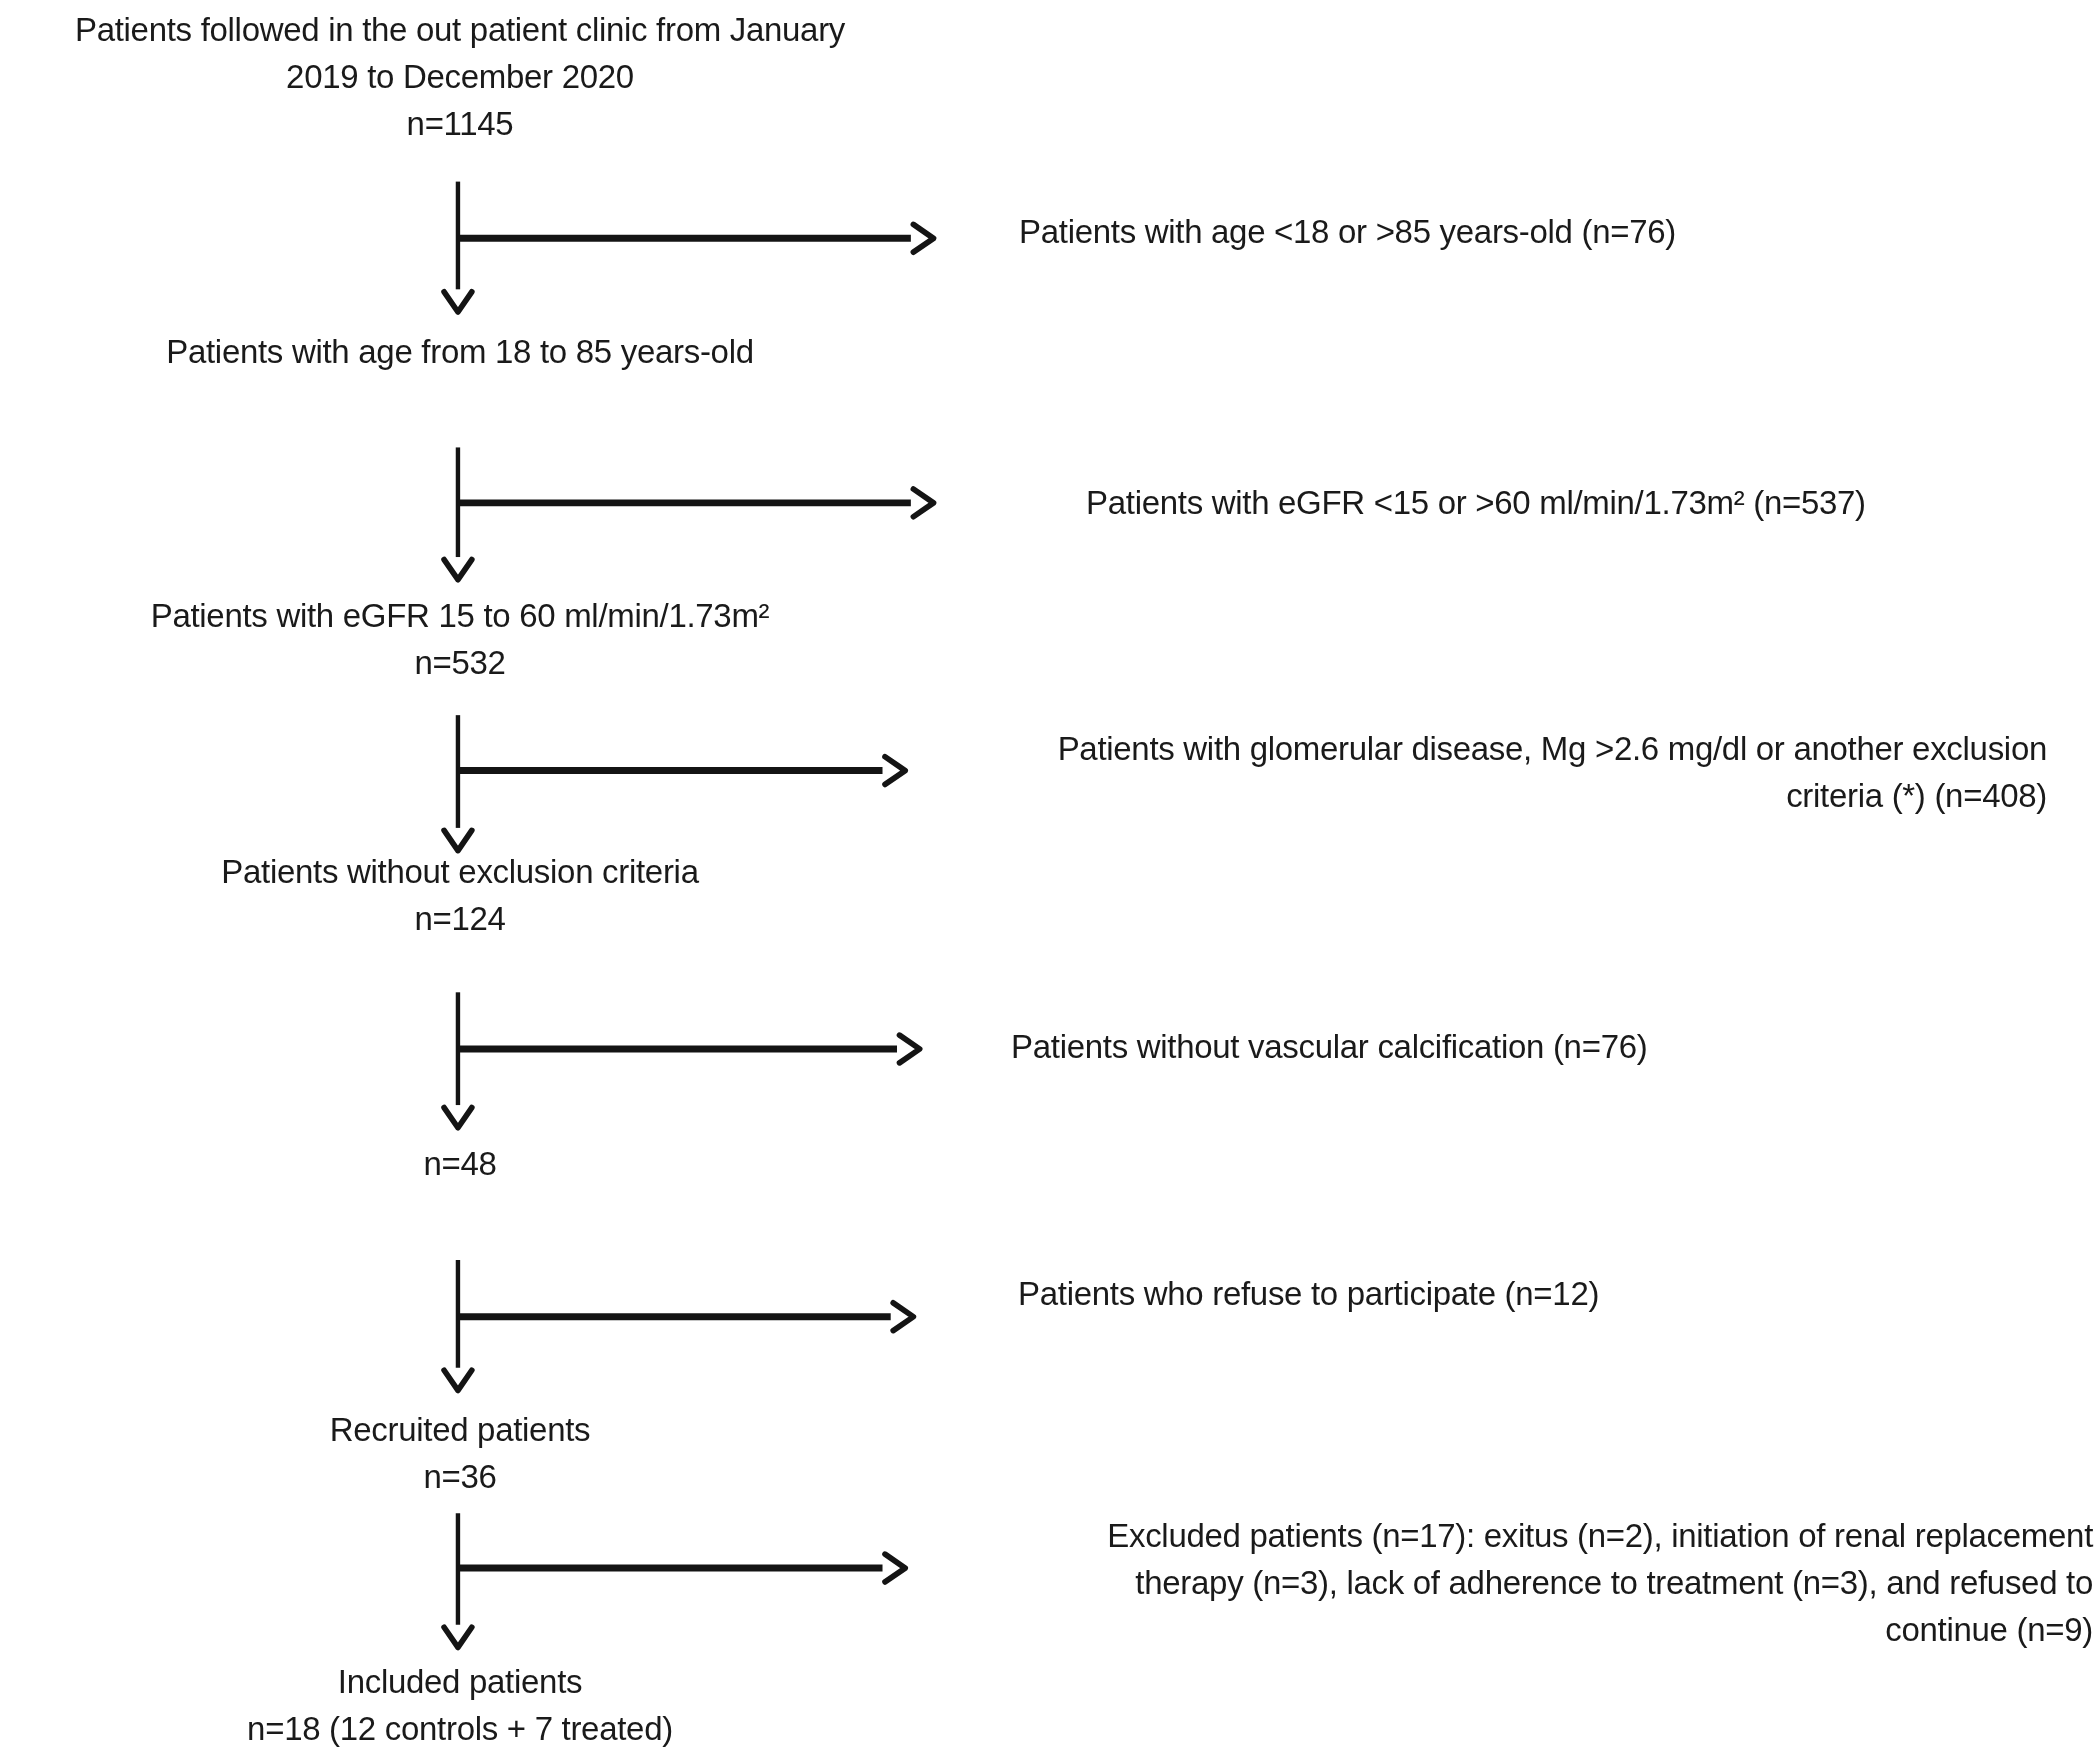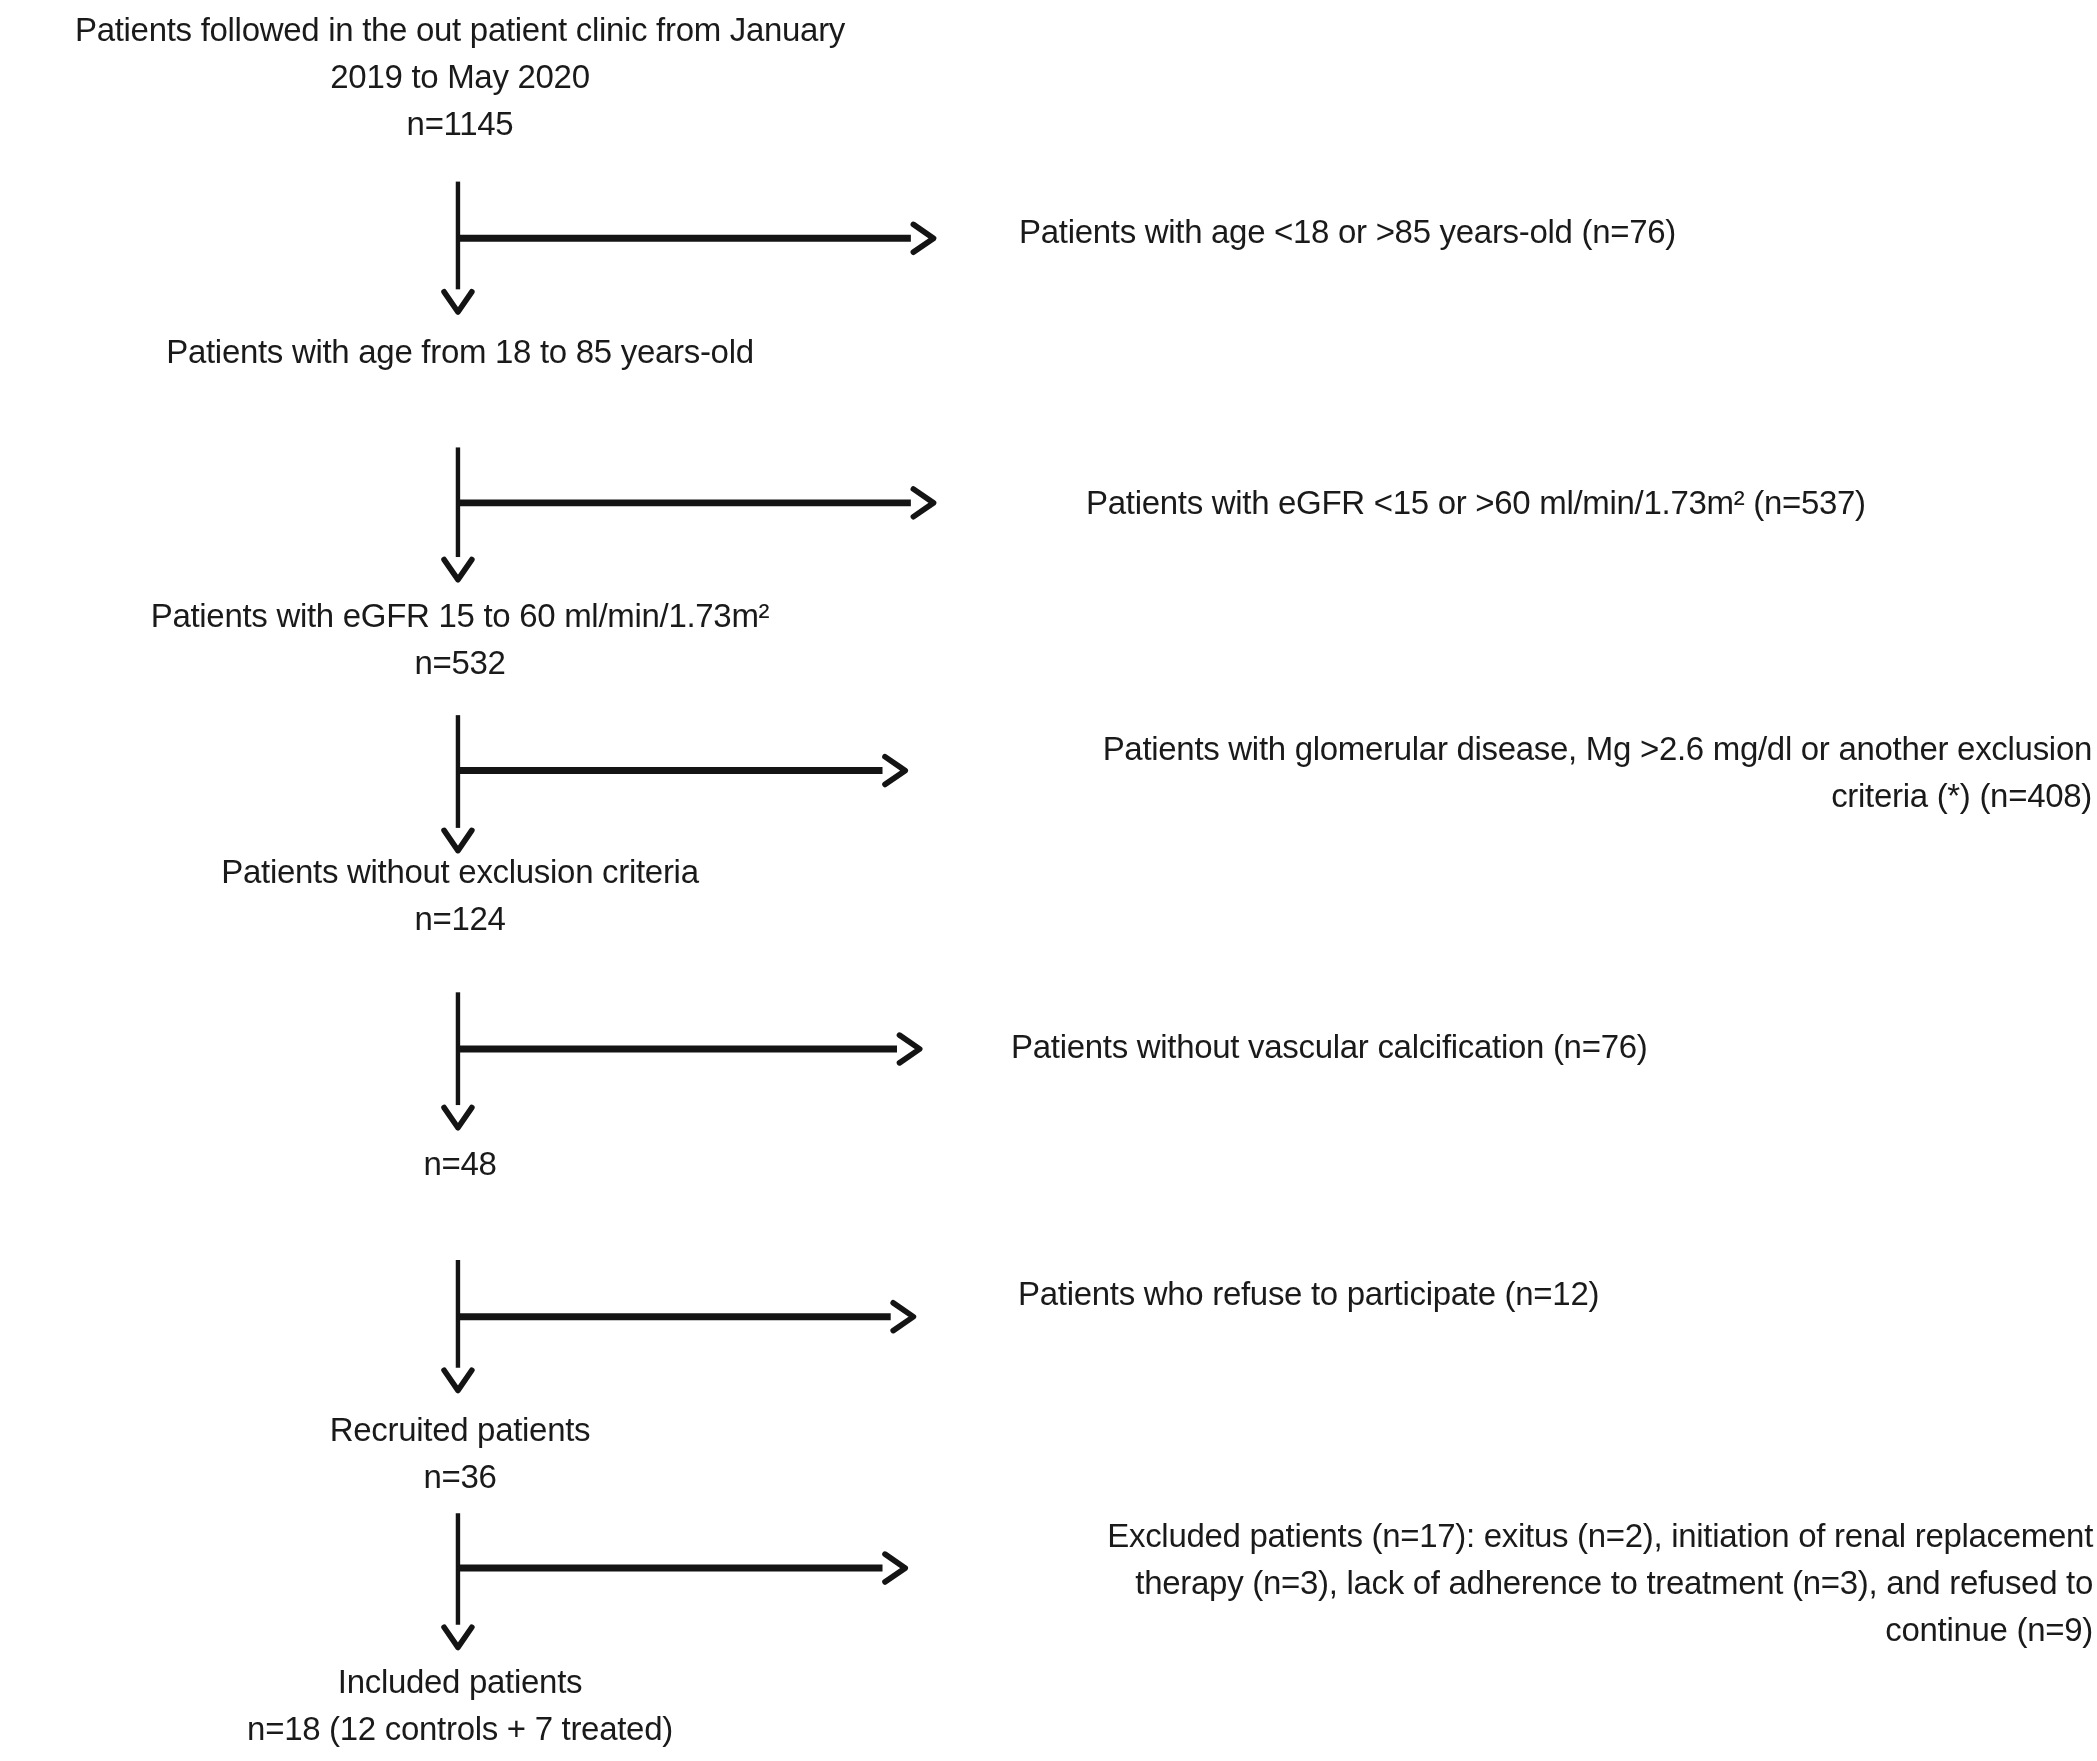--- a/index.html
+++ b/index.html
@@ -74,21 +74,21 @@
 
     <path d="M727 2000 V2171" fill="none" stroke="#141414" stroke-width="7" marker-end="url(#chev)"></path>
     <path d="M727 2090 H1414" fill="none" stroke="#141414" stroke-width="11" marker-end="url(#chev)"></path>
 
     <path d="M727 2402 V2579" fill="none" stroke="#141414" stroke-width="7" marker-end="url(#chev)"></path>
     <path d="M727 2489 H1401" fill="none" stroke="#141414" stroke-width="11" marker-end="url(#chev)"></path>
   </svg>
 
   <div class="step" style="top:6.3px">
     <div class="line">Patients followed in the out patient clinic from January</div>
-    <div class="line">2019 to May 2020</div>
+    <div class="line">2019 to December 2020</div>
     <div class="line">n=1145</div>
   </div>
 
   <div class="step" style="top:328px">
     <div class="line">Patients with age from 18 to 85 years-old</div>
   </div>
 
   <div class="step" style="top:592px">
     <div class="line">Patients with eGFR 15 to 60 ml/min/1.73m²</div>
     <div class="line">n=532</div>
@@ -114,21 +114,21 @@
   </div>
 
   <div class="excl-left" style="left:1019px; top:208px">
     <div class="line">Patients with age &lt;18 or &gt;85 years-old (n=76)</div>
   </div>
 
   <div class="excl-left" style="left:1086px; top:479px">
     <div class="line">Patients with eGFR &lt;15 or &gt;60 ml/min/1.73m² (n=537)</div>
   </div>
 
-  <div class="excl" style="left:938px; top:725px; width:1154px">
+  <div class="excl" style="left:893px; top:725px; width:1154px">
     <div class="line">Patients with glomerular disease, Mg &gt;2.6 mg/dl or another exclusion</div>
     <div class="line">criteria (*) (n=408)</div>
   </div>
 
   <div class="excl-left" style="left:1011px; top:1023px">
     <div class="line">Patients without vascular calcification (n=76)</div>
   </div>
 
   <div class="excl-left" style="left:1018px; top:1270px">
     <div class="line">Patients who refuse to participate (n=12)</div>

